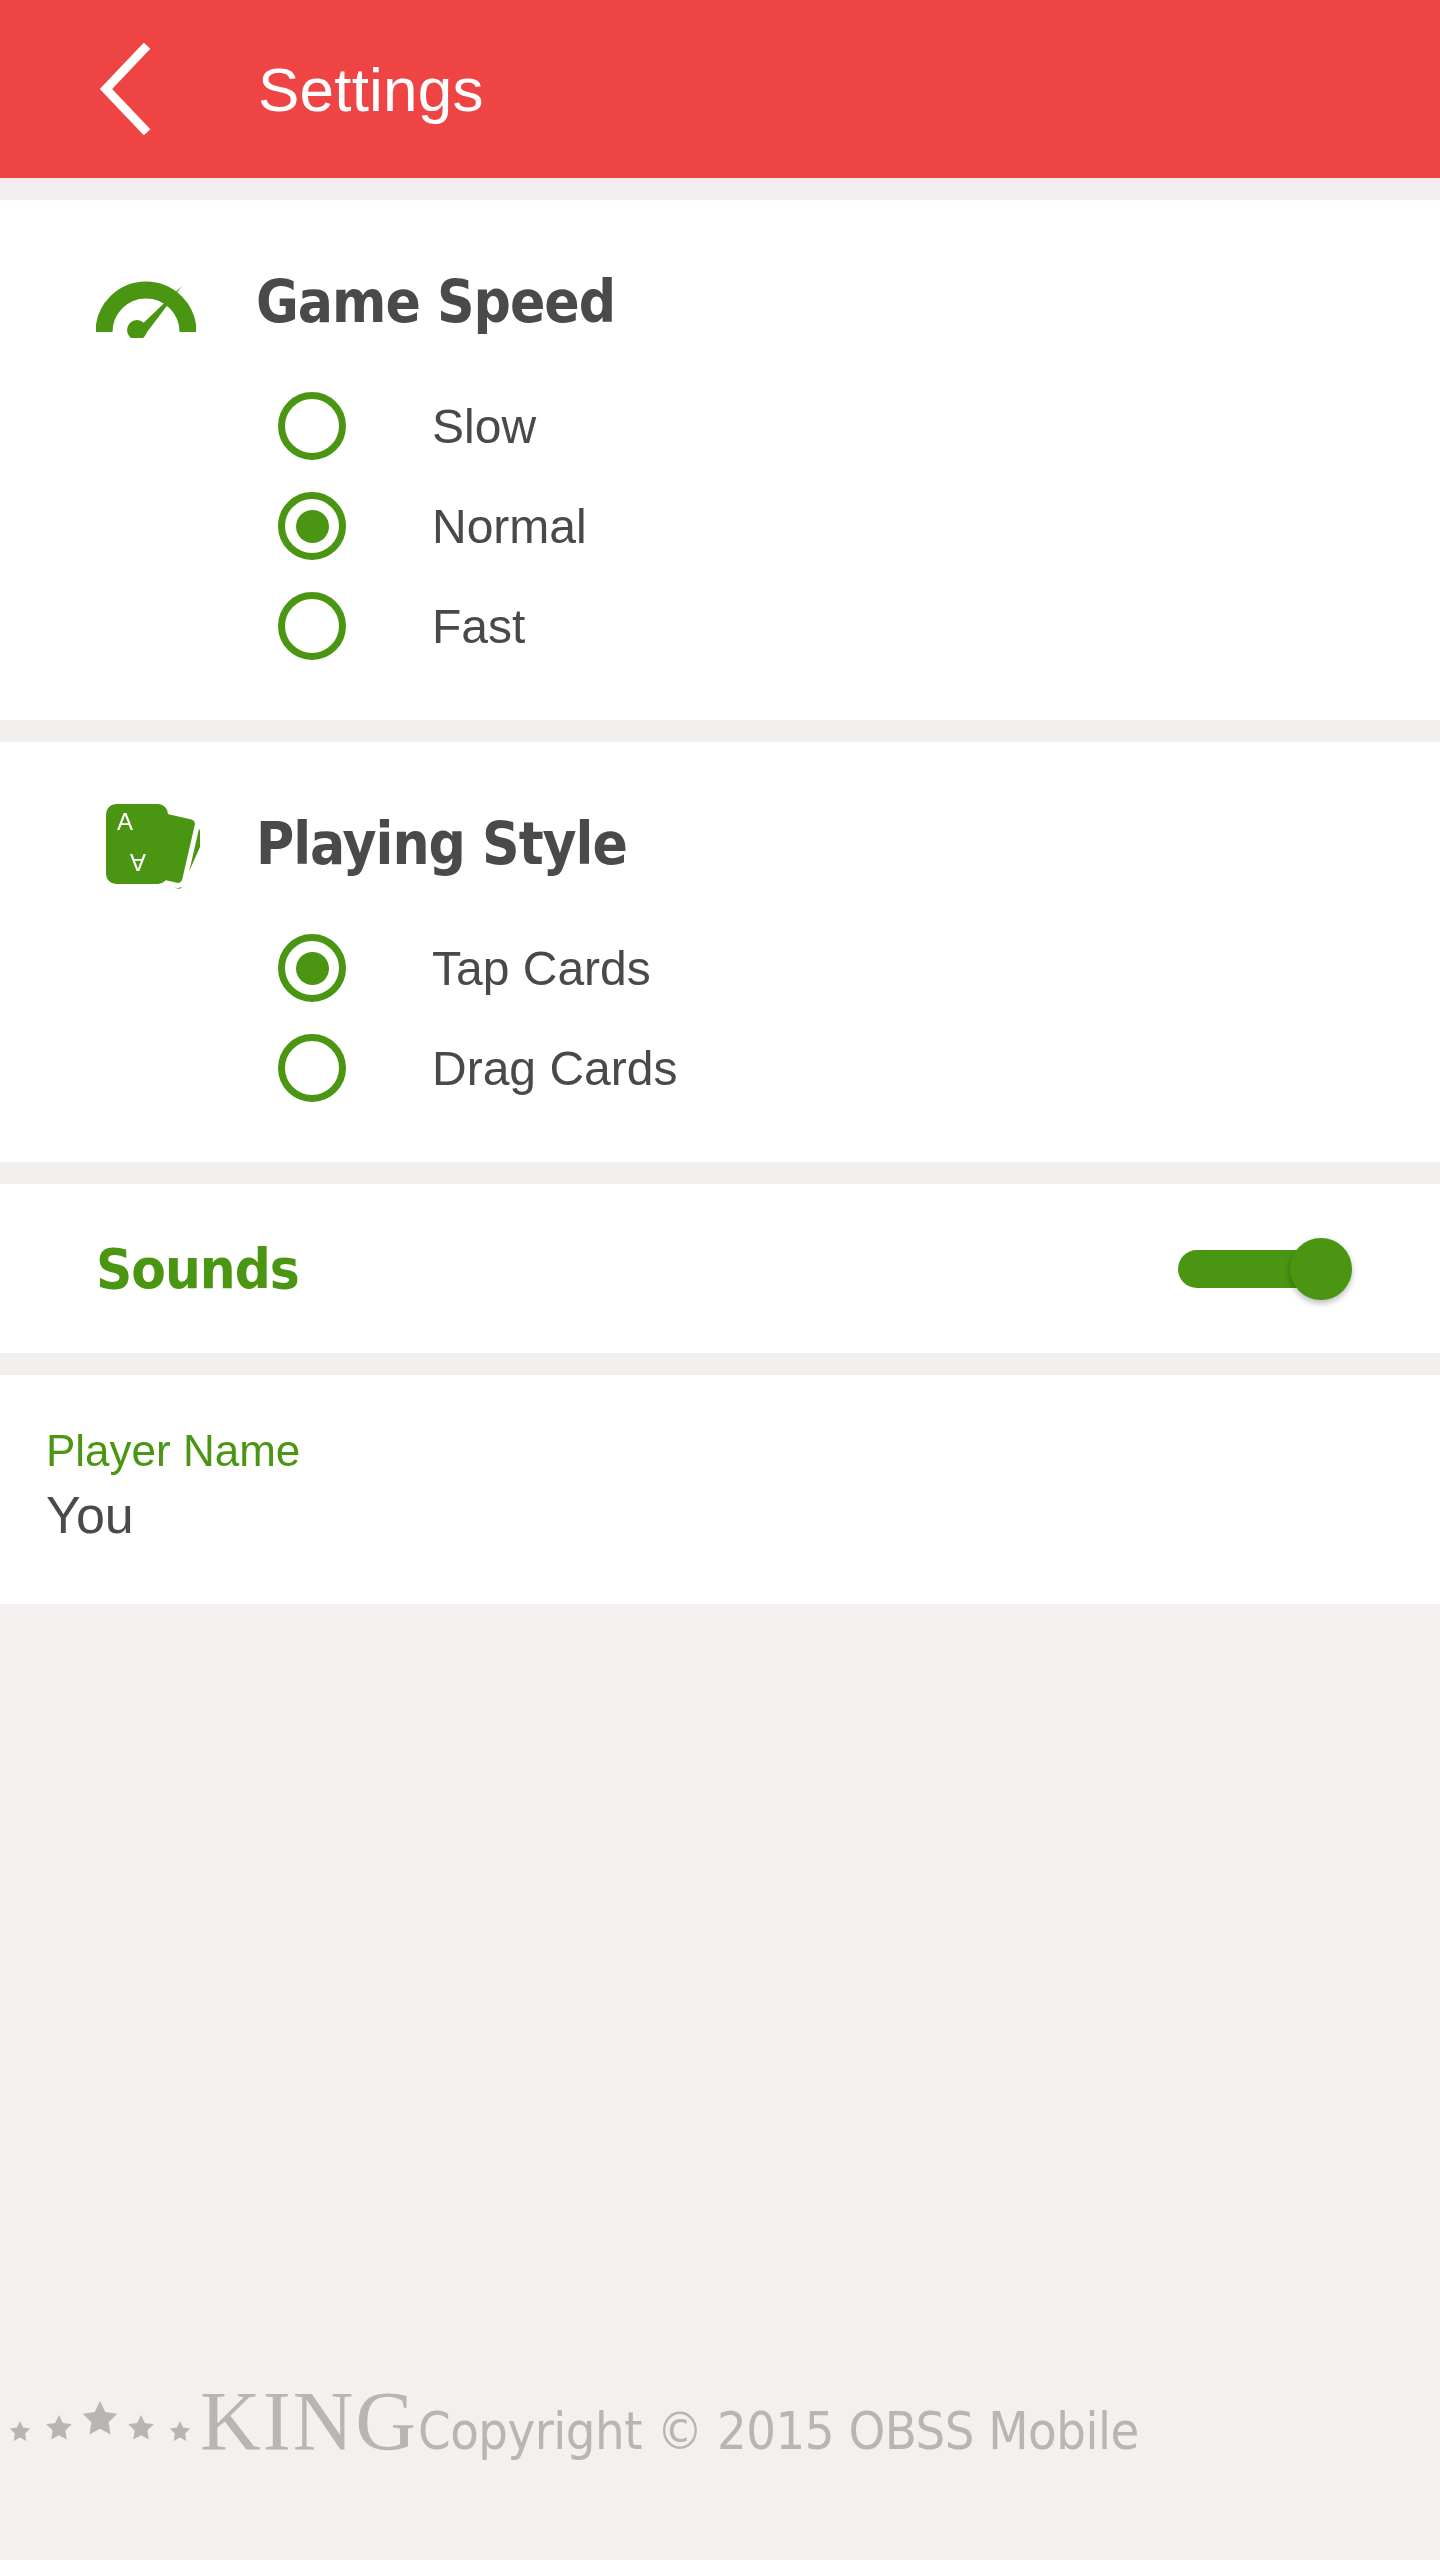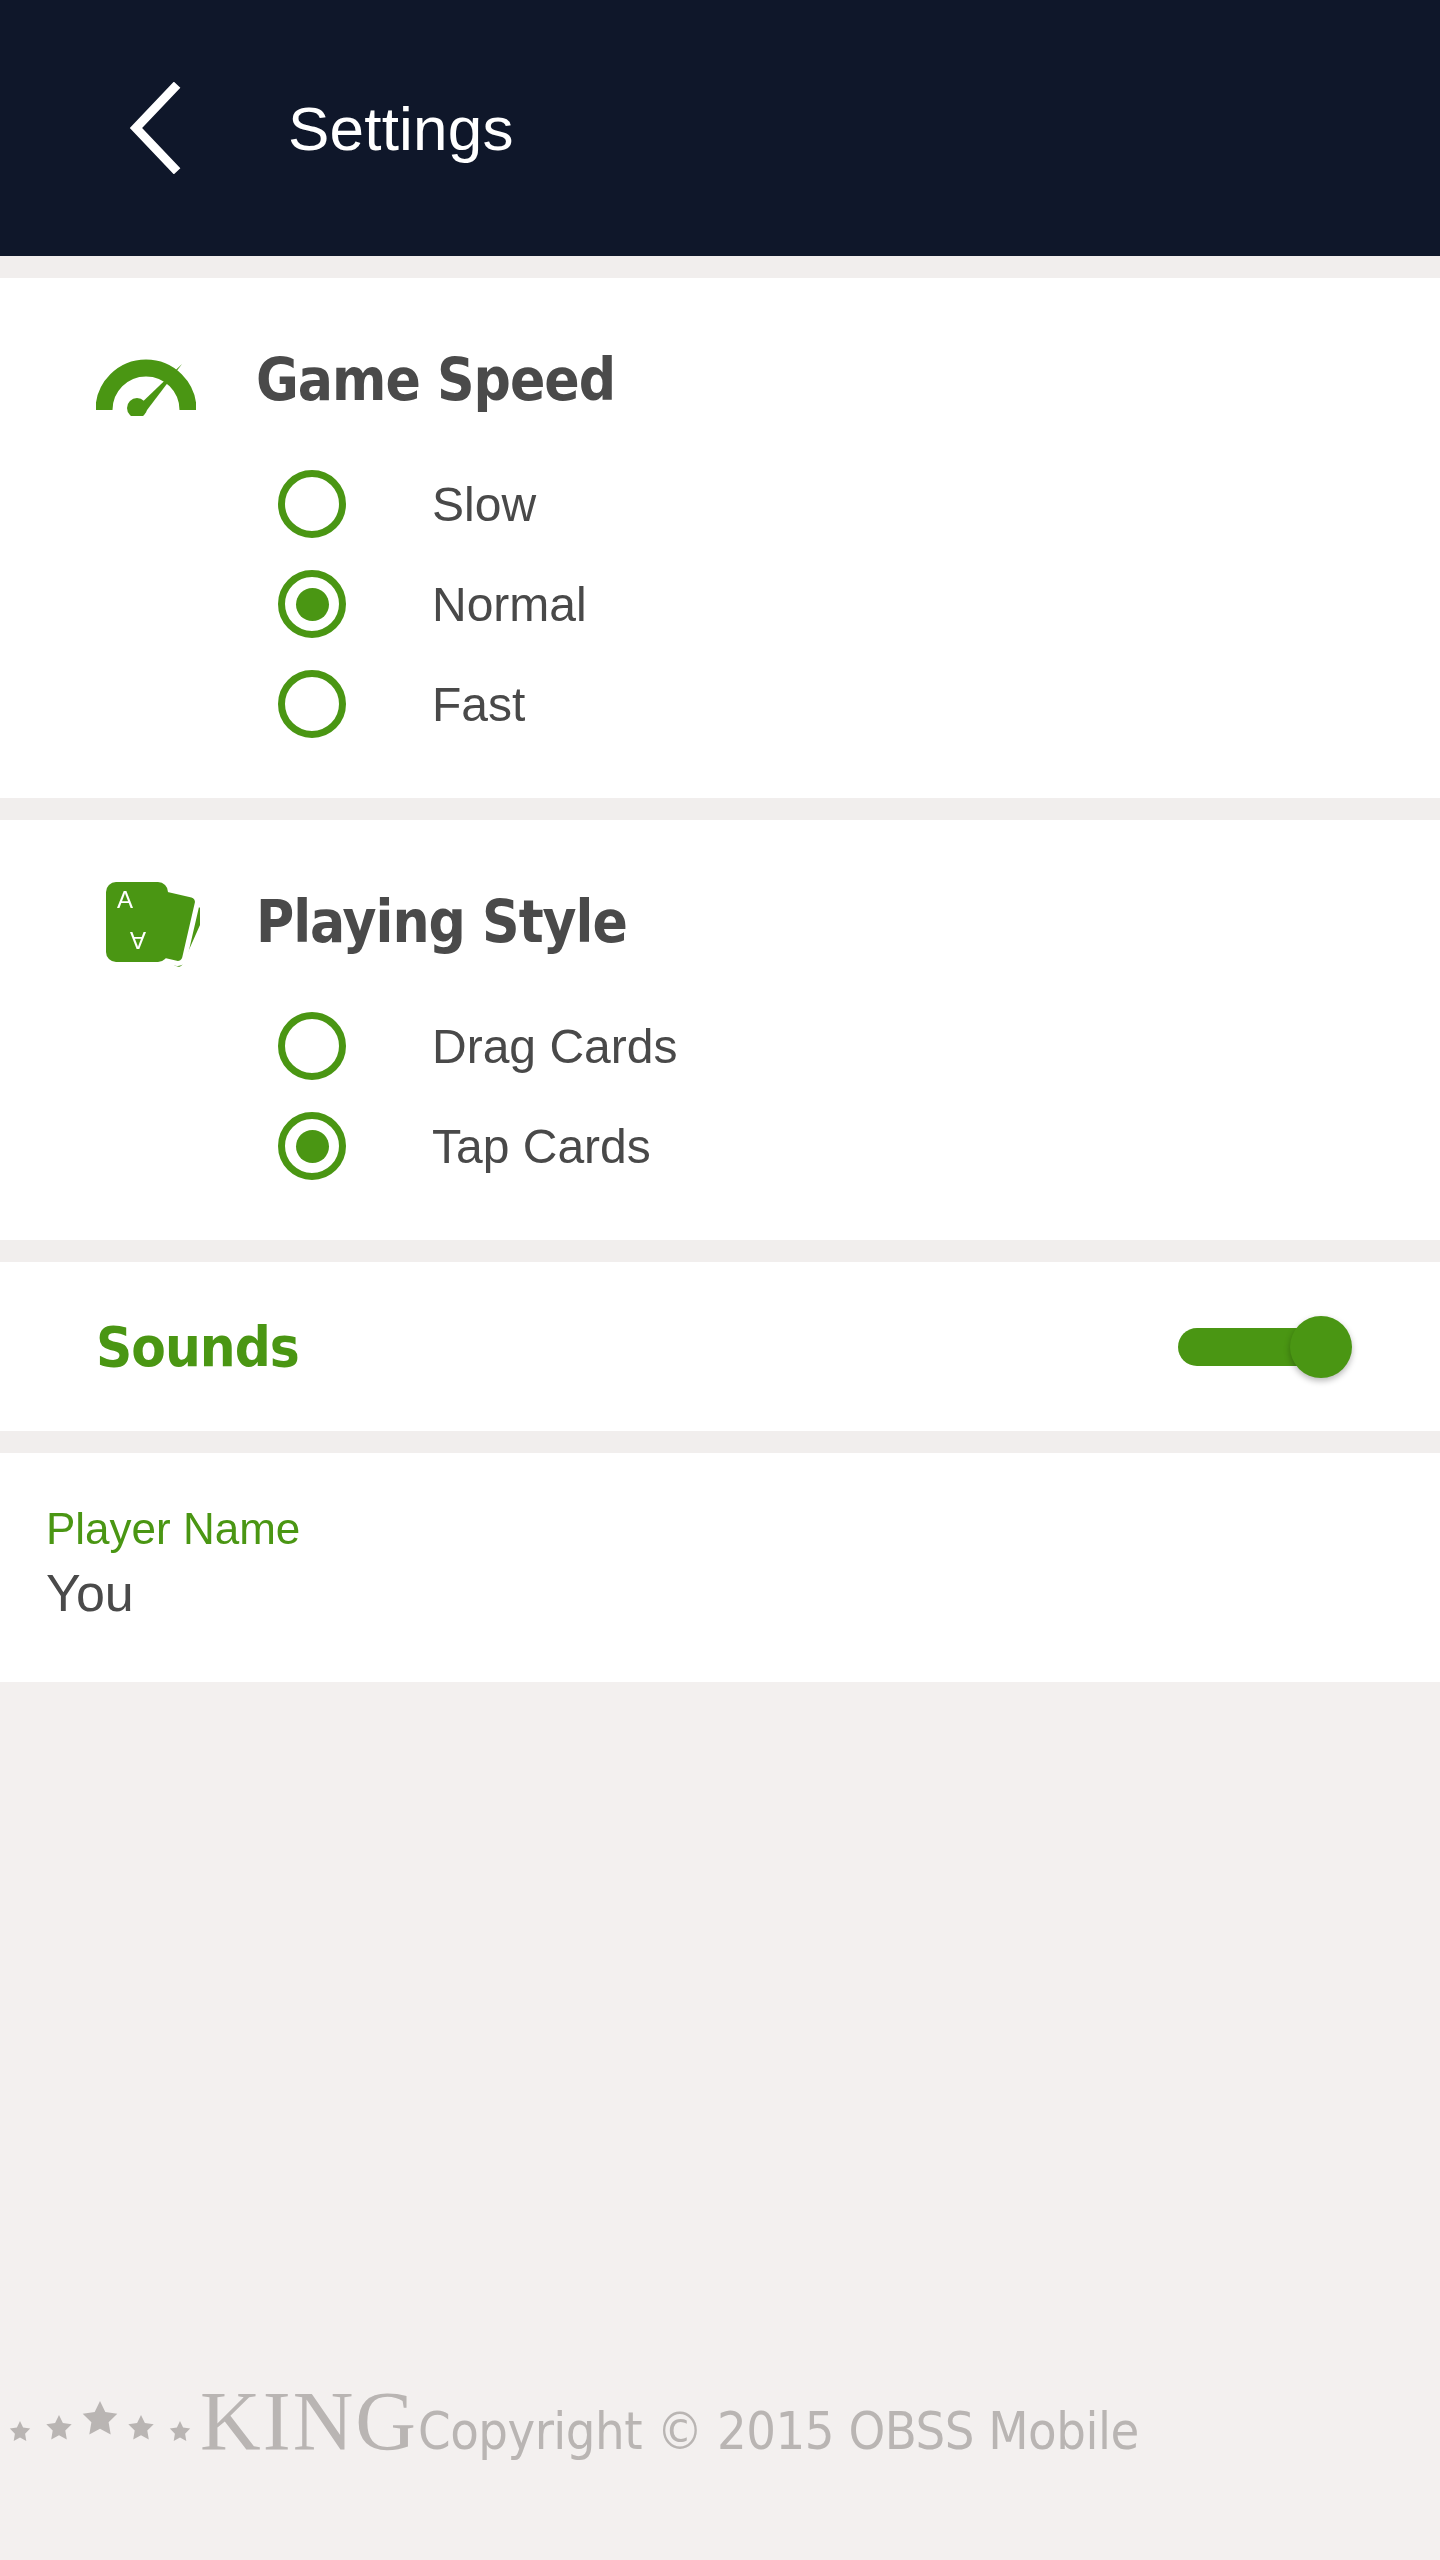--- a/index.html
+++ b/index.html
@@ -15,25 +15,25 @@
   .screen {
     position: relative;
     width: 1440px;
     height: 2560px;
     background: #f3f0ef;
     overflow: hidden;
   }
 
   
   .appbar {
-    height: 256px;
-    background: #0f172a;
-    display: flex;
-    align-items: center;
-    padding-left: 110px;
+    height: 178px;
+    background: #ef4444;
+    display: flex;
+    align-items: center;
+    padding-left: 80px;
   }
   .back-btn {
     width: 90px;
     height: 90px;
     display: flex;
     align-items: center;
     justify-content: center;
     flex: 0 0 auto;
     cursor: pointer;
   }
@@ -265,29 +265,29 @@
           </g>
           <rect x="10" y="10" width="62" height="80" rx="10" fill="#4a9613"></rect>
           <text x="21" y="36" font-family="'Liberation Sans', sans-serif" font-size="24" fill="#ffffff">A</text>
           <text x="62" y="76" font-family="'Liberation Sans', sans-serif" font-size="24" fill="#ffffff" transform="rotate(180 56 68)">A</text>
         </svg>
       </div>
       <div class="section-title">Playing Style</div>
     </div>
 
     <div class="radio-list">
-      <div class="radio-row">
-        <span class="radio-mark"></span>
-        <span class="radio-label">Drag Cards</span>
-      </div>
       <div class="radio-row checked">
         <span class="radio-mark">
             <span class="dot"></span>
           </span>
         <span class="radio-label">Tap Cards</span>
+      </div>
+      <div class="radio-row">
+        <span class="radio-mark"></span>
+        <span class="radio-label">Drag Cards</span>
       </div>
     </div>
   </div>
 
   <div class="gap"></div>
 
   <div class="card">
     <div class="toggle-row">
       <span class="toggle-label">Sounds</span>
       <span class="switch">

